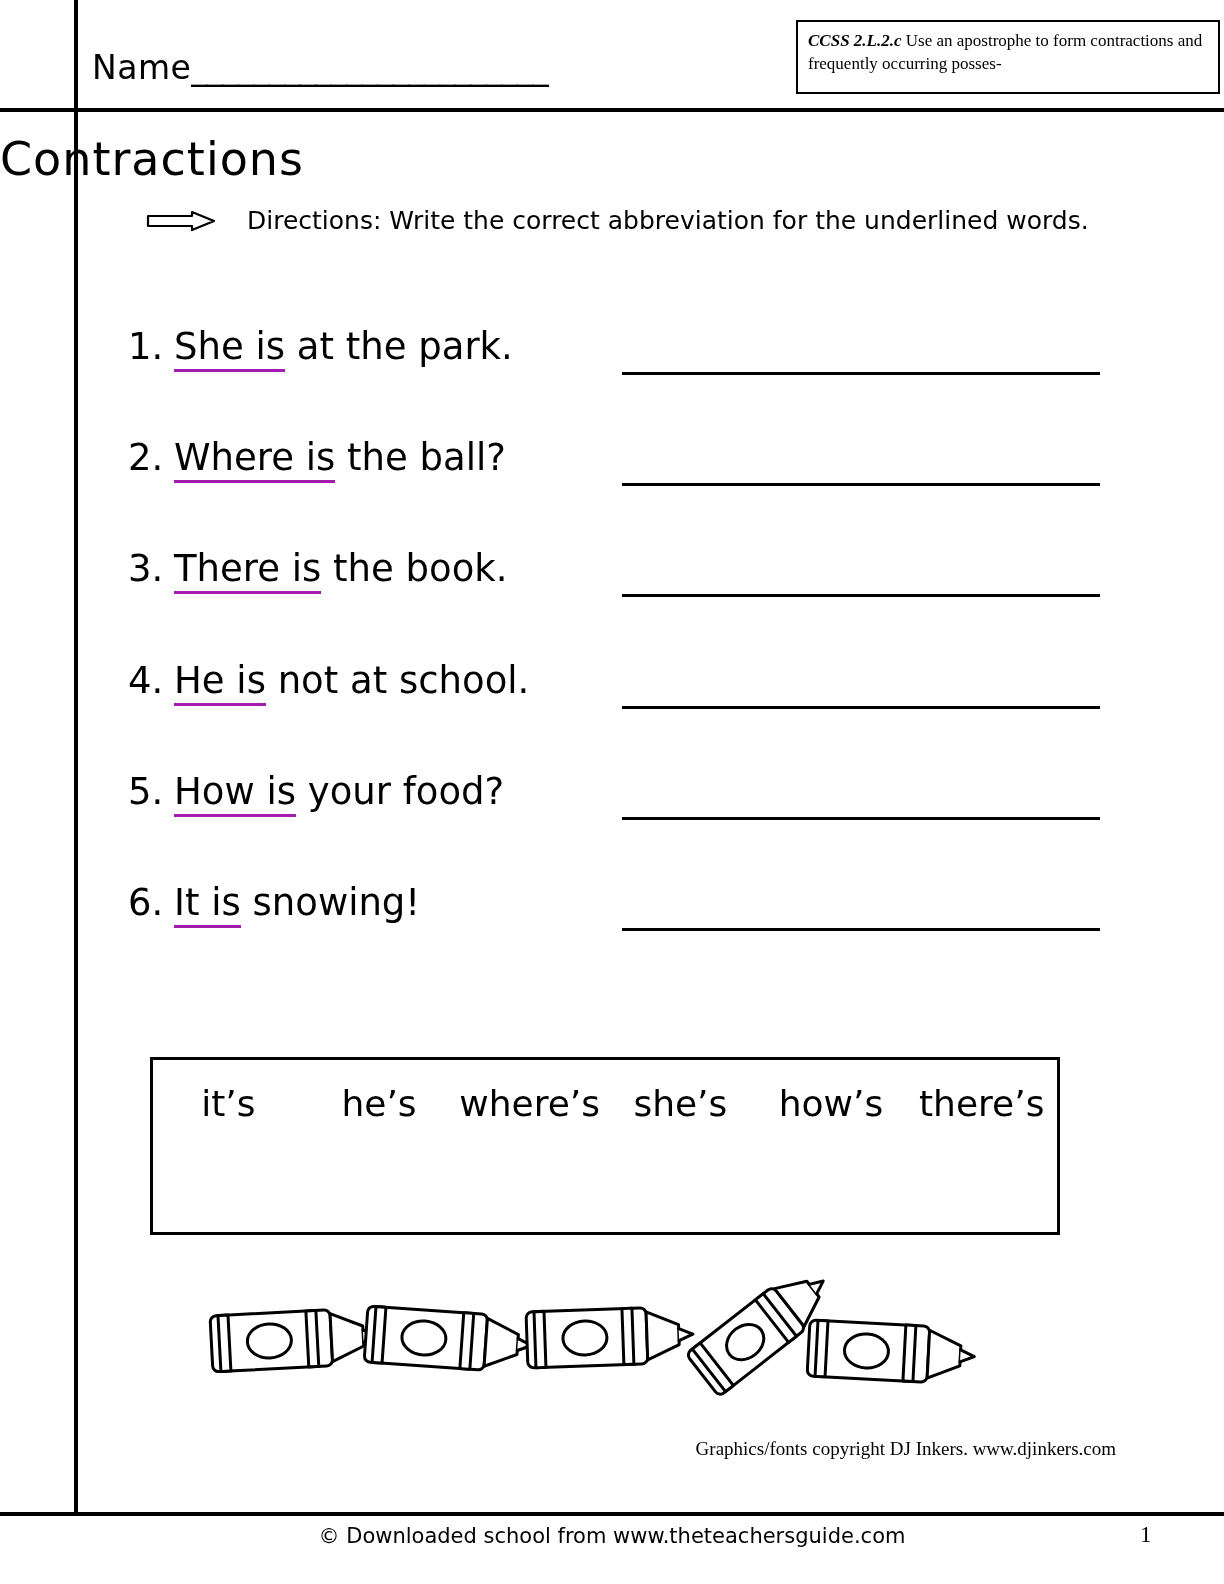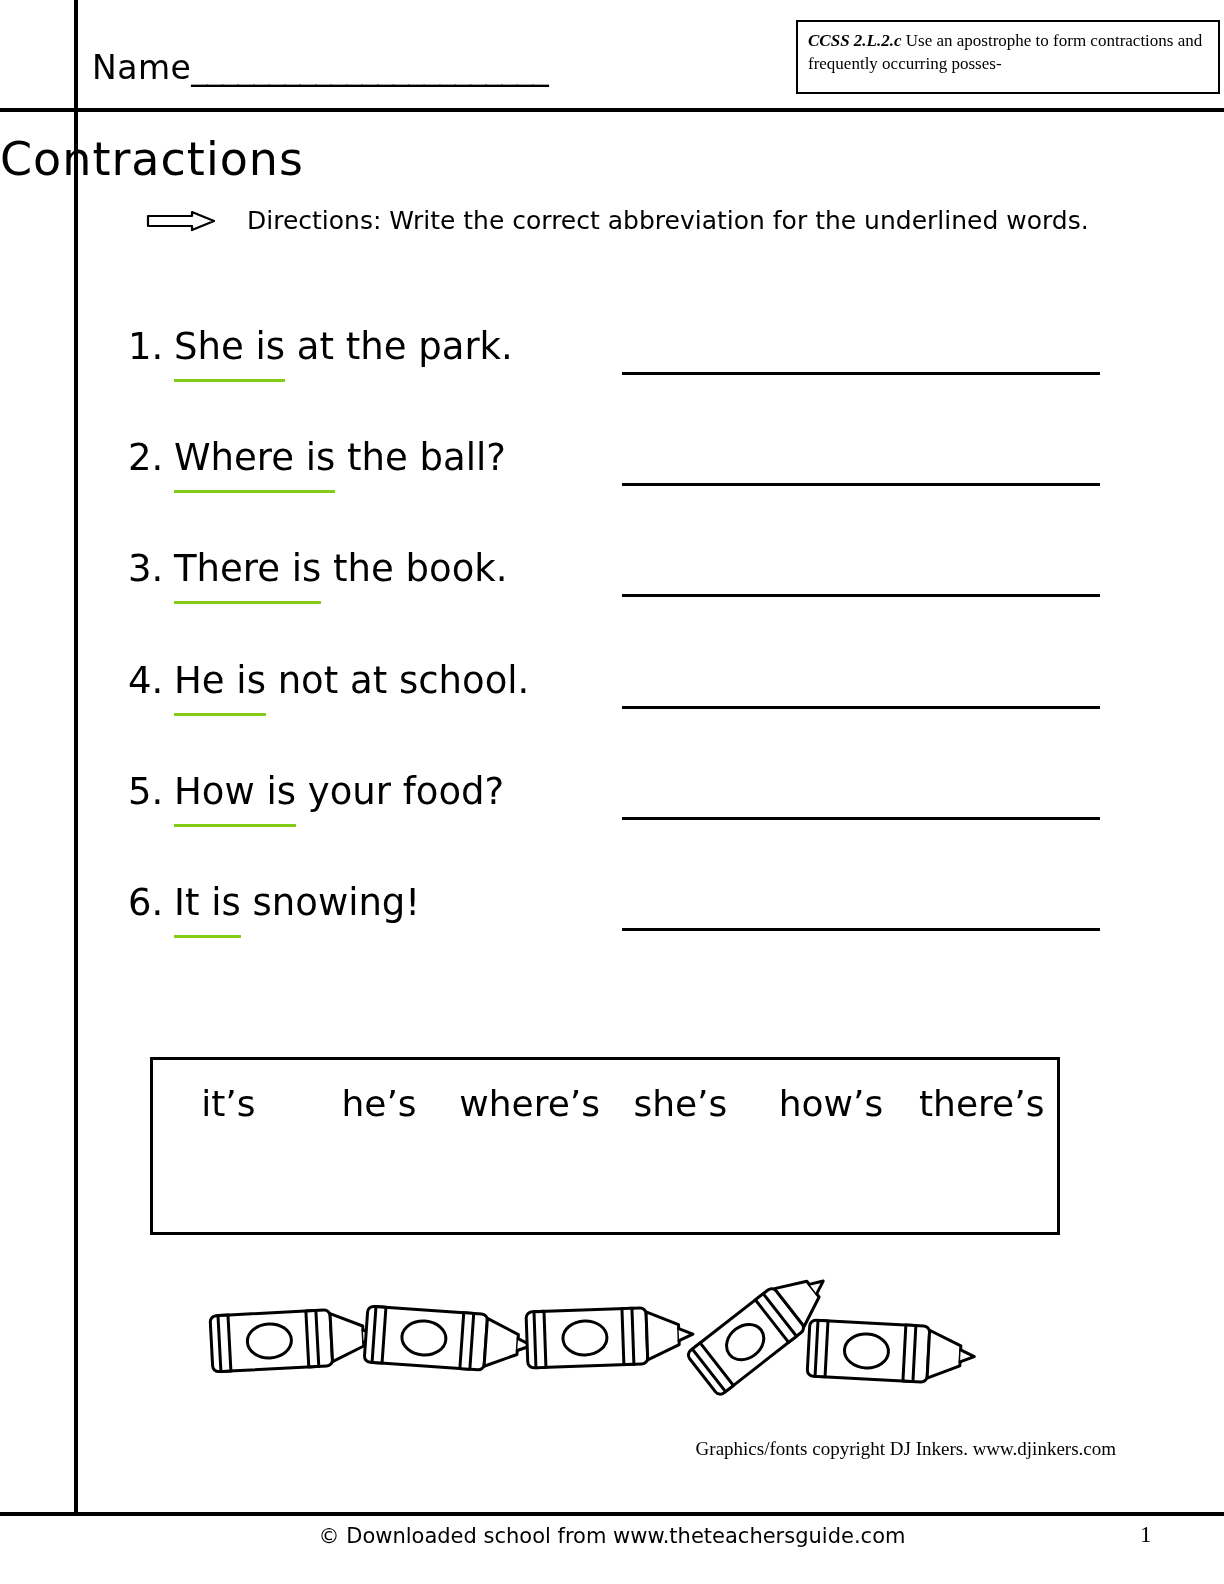--- a/index.html
+++ b/index.html
@@ -119,22 +119,22 @@
     white-space: nowrap;
   }
   .item .num {
     min-width: 46px;
   }
   .item .sentence {
     flex: none;
   }
   .item .sentence u {
     text-decoration: none;
-    border-bottom: 3px solid #84cc16;
-    padding-bottom: 11px;
+    border-bottom: 3px solid #a21caf;
+    padding-bottom: 1px;
   }
   .answer-line {
     position: absolute;
     left: 622px;
     width: 478px;
     border-bottom: 3px solid #000;
     height: 0;
   }
 
   .i1 { top: 325px; }

